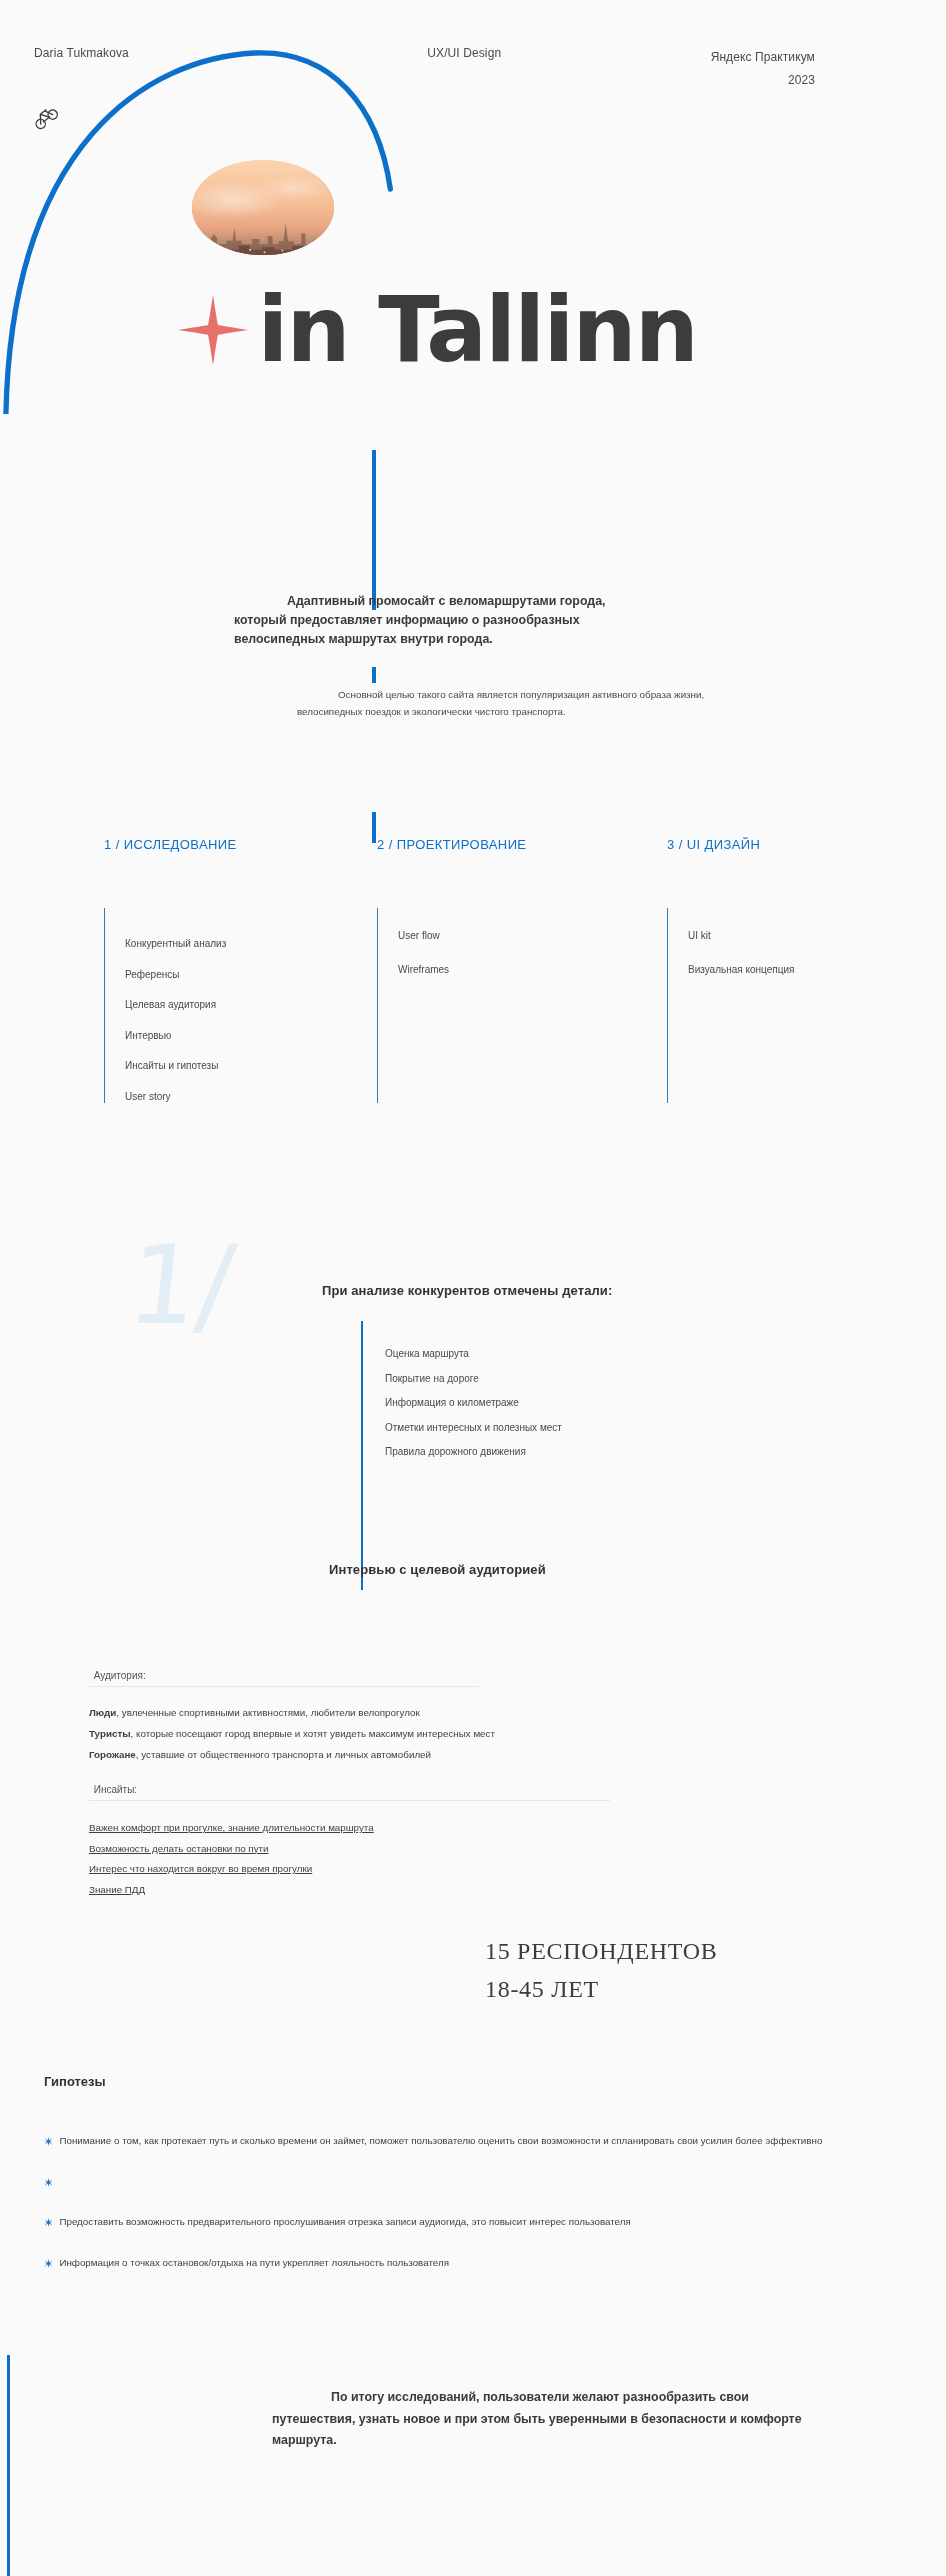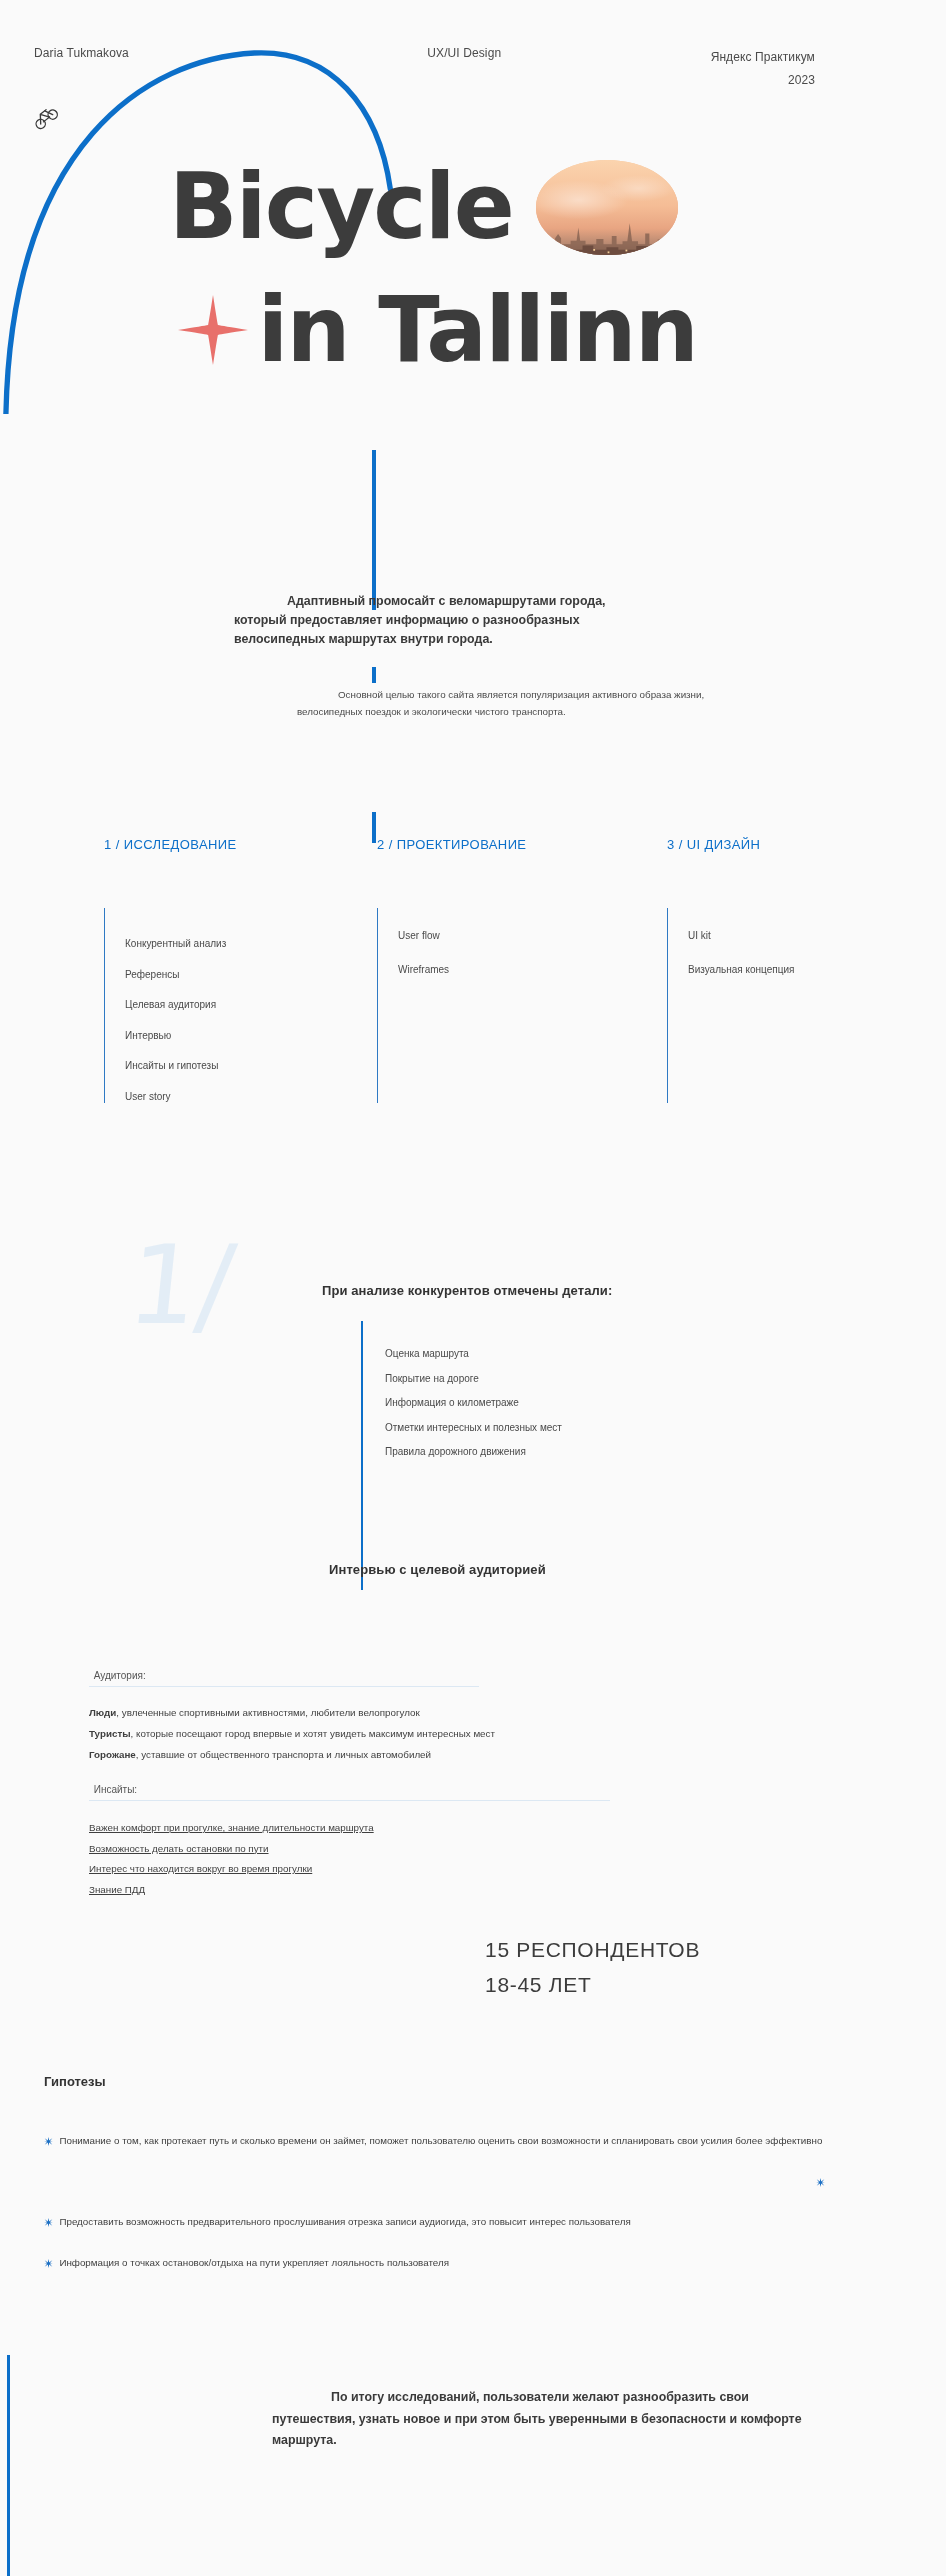--- a/index.html
+++ b/index.html
@@ -215,25 +215,26 @@
   .aud-list b { font-weight: 700; }
   .ins-list li { margin-bottom: 9.5px; white-space: nowrap; text-decoration: underline; }
 
   
   .stats {
     position: absolute;
     left: 485px; top: 1938px;
     text-align: left;
   }
   .stats div {
-    font-size: 21px;
+    font-size: 24px;
     letter-spacing: 0.7px;
     color: #3C3C3C;
     margin-bottom: 10.6px;
     white-space: nowrap;
+    font-family: Liberation Serif, serif;
   }
 
   
   .hyp-title {
     position: absolute;
     left: 44px; top: 2074px;
     font-weight: 700;
     font-size: 13px;
     color: #333;
   }
@@ -243,21 +244,20 @@
     width: 787px;
     list-style: none;
   }
   .hyp-list li {
     display: flex;
     align-items: flex-start;
     margin-bottom: 21px;
     font-size: 9.8px;
     line-height: 1.75;
     color: #3F3F3F;
-    justify-content: flex-end;
   }
   .hyp-star { flex: 0 0 auto; width: 15.4px; padding-top: 2.4px; }
   .hyp-text { flex: 1 1 auto; }
 
   
   .conclusion {
     position: absolute;
     left: 272px; top: 2387px;
     width: 544px;
     font-size: 12.4px;
@@ -290,21 +290,20 @@
     <span class="mid">UX/UI Design</span>
     <span class="right">
       <span>Яндекс Практикум</span><br>
       <span>2023</span>
     </span>
   </div>
 
   <div class="hero">
 
     <div class="hero-line">
-      <span class="hero-word">Bicycle</span>
       <div class="city-pill">
         <div class="sky"></div>
         <svg class="skyline" viewBox="0 0 240 62" preserveAspectRatio="none">
           <path fill="#8a6554" opacity=".85" d="M0 62 V44 h10 l4-6 4 6 h14 v-10 l5-7 5 7 v10 h16 v-6 h10 l3-22 3 22 h9 v6 h18 v-9 h12 v9 h14 v-14 h8 v14 h10 v-5 h8 l4-30 4 30 h10 v5 h12 v-18 h7 v18 h14 v-8 h12 v8 h24 V62 Z"></path>
           <path fill="#6d4c3f" d="M0 62 V53 h30 v-5 h22 v5 h26 v-7 h18 v7 h22 v-4 h20 v4 h30 v-6 h24 v6 h48 V62 Z"></path>
           <g fill="#ffd9a0" opacity=".9">
             <rect x="12" y="55" width="3" height="3"></rect>
               <rect x="24" y="55" width="3" height="3"></rect>
             <rect x="48" y="53" width="3" height="3"></rect>
               <rect x="70" y="56" width="3" height="3"></rect>

